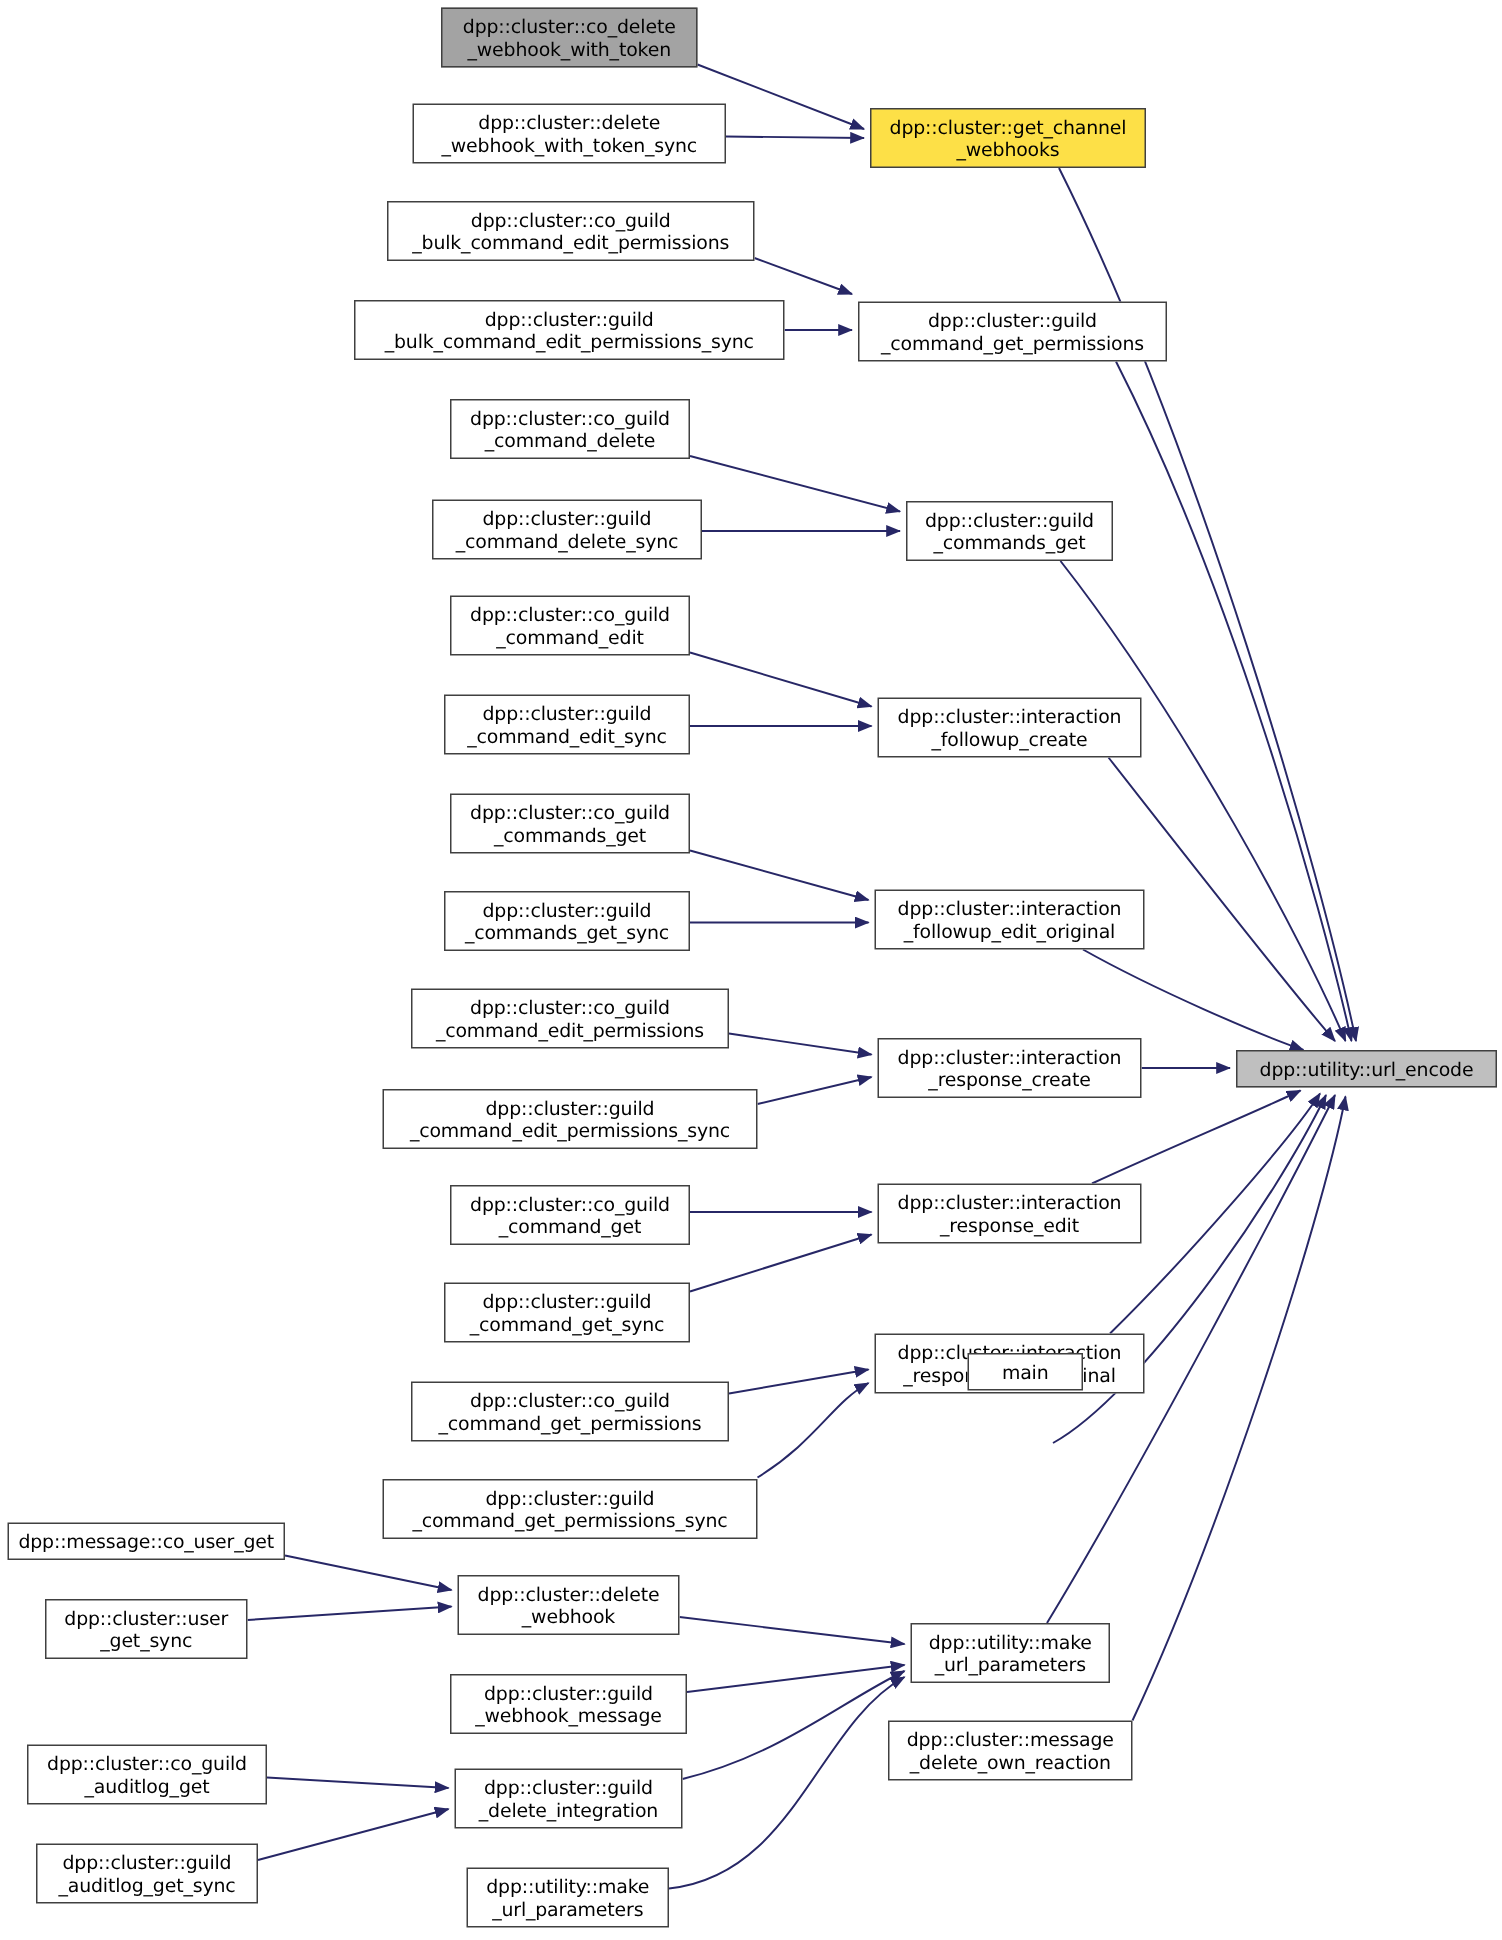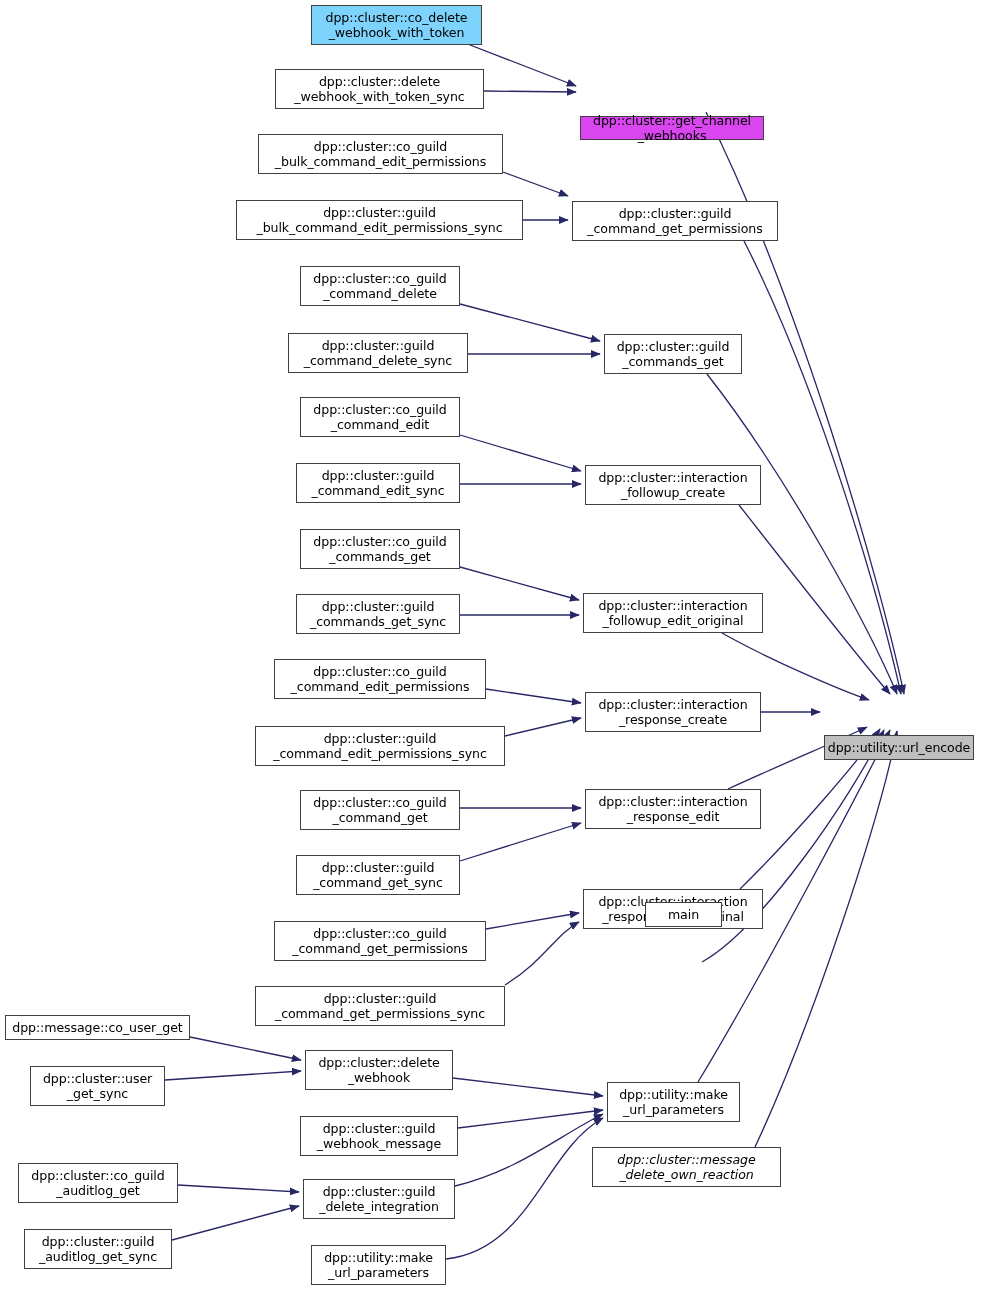--- a/index.html
+++ b/index.html
@@ -87,25 +87,25 @@
         <path d="M702,962 C760,930 850,800 884,730" fill="none" stroke="#272766" stroke-width="1.3" marker-end="url(#arrowhead)"></path>
         <path d="M698,1082 C760,980 860,790 890,730" fill="none" stroke="#272766" stroke-width="1.3" marker-end="url(#arrowhead)"></path>
         <path d="M755,1147 C810,1030 880,820 897,731" fill="none" stroke="#272766" stroke-width="1.3" marker-end="url(#arrowhead)"></path>
         <path d="M453,1078 L603,1096" fill="none" stroke="#272766" stroke-width="1.3" marker-end="url(#arrowhead)"></path>
         <path d="M458,1128 L603,1110" fill="none" stroke="#272766" stroke-width="1.3" marker-end="url(#arrowhead)"></path>
         <path d="M455,1186 C520,1170 560,1135 603,1114" fill="none" stroke="#272766" stroke-width="1.3" marker-end="url(#arrowhead)"></path>
         <path d="M446,1259 C530,1250 545,1150 603,1118" fill="none" stroke="#272766" stroke-width="1.3" marker-end="url(#arrowhead)"></path>
       </g>
   </svg>
   <div id="nodes-layer">
-      <div class="node" style="left: 294px; top: 5px; width: 171px; height: 40px; background: #7dd3fc; border-color: rgb(64, 64, 64); margin-left: 17px;"><span class="node-label">dpp::cluster::co_delete
+      <div class="node" style="left: 294px; top: 5px; width: 171px; height: 40px; background: #a3a3a3; border-color: rgb(64, 64, 64);"><span class="node-label">dpp::cluster::co_delete
 _webhook_with_token</span></div>
       <div class="node" style="left: 275px; top: 69px; width: 209px; height: 40px; background: rgb(255, 255, 255); border-color: rgb(64, 64, 64);"><span class="node-label">dpp::cluster::delete
 _webhook_with_token_sync</span></div>
-      <div class="node" style="left: 580px; top: 72px; width: 184px; height: 24px; background: #d946ef; border-color: rgb(64, 64, 64); margin-top: 44px;"><span class="node-label">dpp::cluster::get_channel
+      <div class="node" style="left: 580px; top: 72px; width: 184px; height: 40px; background: #fde047; border-color: rgb(64, 64, 64);"><span class="node-label">dpp::cluster::get_channel
 _webhooks</span></div>
       <div class="node" style="left: 258px; top: 134px; width: 245px; height: 40px; background: rgb(255, 255, 255); border-color: rgb(64, 64, 64);"><span class="node-label">dpp::cluster::co_guild
 _bulk_command_edit_permissions</span></div>
       <div class="node" style="left: 236px; top: 200px; width: 287px; height: 40px; background: rgb(255, 255, 255); border-color: rgb(64, 64, 64);"><span class="node-label">dpp::cluster::guild
 _bulk_command_edit_permissions_sync</span></div>
       <div class="node" style="left: 572px; top: 201px; width: 206px; height: 40px; background: rgb(255, 255, 255); border-color: rgb(64, 64, 64);"><span class="node-label">dpp::cluster::guild
 _command_get_permissions</span></div>
       <div class="node" style="left: 300px; top: 266px; width: 160px; height: 40px; background: rgb(255, 255, 255); border-color: rgb(64, 64, 64);"><span class="node-label">dpp::cluster::co_guild
 _command_delete</span></div>
       <div class="node" style="left: 288px; top: 333px; width: 180px; height: 40px; background: rgb(255, 255, 255); border-color: rgb(64, 64, 64);"><span class="node-label">dpp::cluster::guild
@@ -123,21 +123,21 @@
       <div class="node" style="left: 296px; top: 594px; width: 164px; height: 40px; background: rgb(255, 255, 255); border-color: rgb(64, 64, 64);"><span class="node-label">dpp::cluster::guild
 _commands_get_sync</span></div>
       <div class="node" style="left: 583px; top: 593px; width: 180px; height: 40px; background: rgb(255, 255, 255); border-color: rgb(64, 64, 64);"><span class="node-label">dpp::cluster::interaction
 _followup_edit_original</span></div>
       <div class="node" style="left: 274px; top: 659px; width: 212px; height: 40px; background: rgb(255, 255, 255); border-color: rgb(64, 64, 64);"><span class="node-label">dpp::cluster::co_guild
 _command_edit_permissions</span></div>
       <div class="node" style="left: 255px; top: 726px; width: 250px; height: 40px; background: rgb(255, 255, 255); border-color: rgb(64, 64, 64);"><span class="node-label">dpp::cluster::guild
 _command_edit_permissions_sync</span></div>
       <div class="node" style="left: 585px; top: 692px; width: 176px; height: 40px; background: rgb(255, 255, 255); border-color: rgb(64, 64, 64);"><span class="node-label">dpp::cluster::interaction
 _response_create</span></div>
-      <div class="node target" style="left: 824px; top: 735px; width: 150px; height: 25px; background: rgb(191, 191, 191); border-color: rgb(64, 64, 64);"><span class="node-label">dpp::utility::url_encode</span></div>
+      <div class="node target" style="left: 824px; top: 700px; width: 174px; height: 25px; background: rgb(191, 191, 191); border-color: rgb(64, 64, 64);"><span class="node-label">dpp::utility::url_encode</span></div>
       <div class="node" style="left: 300px; top: 790px; width: 160px; height: 40px; background: rgb(255, 255, 255); border-color: rgb(64, 64, 64);"><span class="node-label">dpp::cluster::co_guild
 _command_get</span></div>
       <div class="node" style="left: 585px; top: 789px; width: 176px; height: 40px; background: rgb(255, 255, 255); border-color: rgb(64, 64, 64);"><span class="node-label">dpp::cluster::interaction
 _response_edit</span></div>
       <div class="node" style="left: 296px; top: 855px; width: 164px; height: 40px; background: rgb(255, 255, 255); border-color: rgb(64, 64, 64);"><span class="node-label">dpp::cluster::guild
 _command_get_sync</span></div>
       <div class="node" style="left: 583px; top: 889px; width: 180px; height: 40px; background: rgb(255, 255, 255); border-color: rgb(64, 64, 64);"><span class="node-label">dpp::cluster::interaction
 _response_get_original</span></div>
       <div class="node" style="left: 274px; top: 921px; width: 212px; height: 40px; background: rgb(255, 255, 255); border-color: rgb(64, 64, 64);"><span class="node-label">dpp::cluster::co_guild
 _command_get_permissions</span></div>
@@ -146,21 +146,21 @@
 _command_get_permissions_sync</span></div>
       <div class="node" style="left: 5px; top: 1015px; width: 185px; height: 25px; background: rgb(255, 255, 255); border-color: rgb(64, 64, 64);"><span class="node-label">dpp::message::co_user_get</span></div>
       <div class="node" style="left: 305px; top: 1050px; width: 148px; height: 40px; background: rgb(255, 255, 255); border-color: rgb(64, 64, 64);"><span class="node-label">dpp::cluster::delete
 _webhook</span></div>
       <div class="node" style="left: 30px; top: 1066px; width: 135px; height: 40px; background: rgb(255, 255, 255); border-color: rgb(64, 64, 64);"><span class="node-label">dpp::cluster::user
 _get_sync</span></div>
       <div class="node" style="left: 607px; top: 1082px; width: 133px; height: 40px; background: rgb(255, 255, 255); border-color: rgb(64, 64, 64);"><span class="node-label">dpp::utility::make
 _url_parameters</span></div>
       <div class="node" style="left: 300px; top: 1116px; width: 158px; height: 40px; background: rgb(255, 255, 255); border-color: rgb(64, 64, 64);"><span class="node-label">dpp::cluster::guild
 _webhook_message</span></div>
-      <div class="node" style="left: 592px; top: 1147px; width: 189px; height: 40px; background: rgb(255, 255, 255); border-color: rgb(64, 64, 64); font-style: italic;"><span class="node-label">dpp::cluster::message
+      <div class="node" style="left: 592px; top: 1147px; width: 163px; height: 40px; background: rgb(255, 255, 255); border-color: rgb(64, 64, 64);"><span class="node-label">dpp::cluster::message
 _delete_own_reaction</span></div>
       <div class="node" style="left: 18px; top: 1163px; width: 160px; height: 40px; background: rgb(255, 255, 255); border-color: rgb(64, 64, 64);"><span class="node-label">dpp::cluster::co_guild
 _auditlog_get</span></div>
       <div class="node" style="left: 303px; top: 1179px; width: 152px; height: 40px; background: rgb(255, 255, 255); border-color: rgb(64, 64, 64);"><span class="node-label">dpp::cluster::guild
 _delete_integration</span></div>
       <div class="node" style="left: 24px; top: 1229px; width: 148px; height: 40px; background: rgb(255, 255, 255); border-color: rgb(64, 64, 64);"><span class="node-label">dpp::cluster::guild
 _auditlog_get_sync</span></div>
       <div class="node" style="left: 311px; top: 1245px; width: 135px; height: 40px; background: rgb(255, 255, 255); border-color: rgb(64, 64, 64);"><span class="node-label">dpp::utility::make
 _url_parameters</span></div>
     </div>

